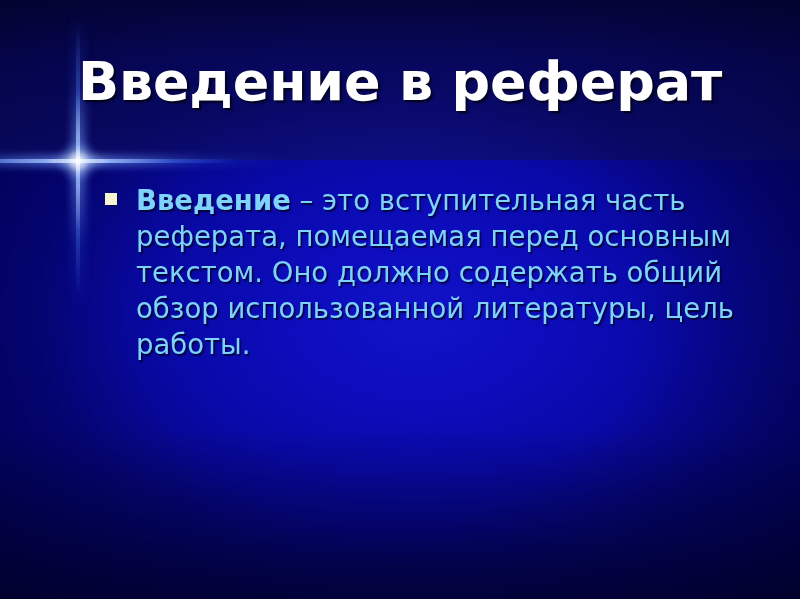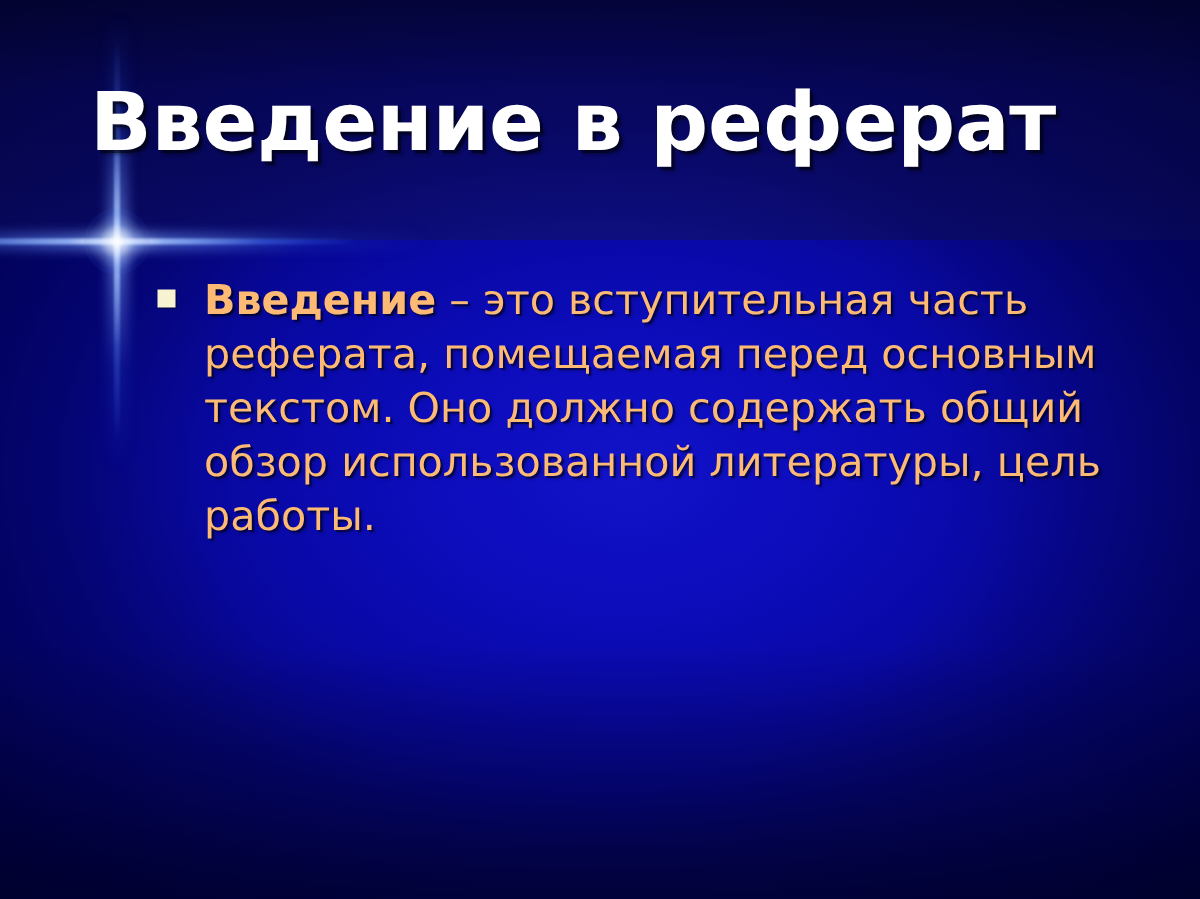--- a/index.html
+++ b/index.html
@@ -167,21 +167,21 @@
                 rgba(70,110,230,0.10) 62%,
                 rgba(40,70,190,0) 100%);
   }
 
   
   .title {
     position: absolute;
     left: 60px;
     top: 52px;
     width: 680px;
-    text-align: left;
+    text-align: center;
     color: #ffffff;
     font-size: 54px;
     font-weight: bold;
     line-height: 60px;
     letter-spacing: -0.2px;
     text-shadow: 2px 2px 0 rgba(0,0,0,0.45),
                  3px 3px 2px rgba(0,0,0,0.30);
     white-space: nowrap;
   }
 
@@ -200,21 +200,21 @@
   .bullet-marker {
     position: absolute;
     left: 1px;
     top: 11px;
     width: 12px;
     height: 12px;
     background: #f7f2cf;
     box-shadow: 1px 1px 0 rgba(0,0,0,0.40);
   }
   .bullet-text {
-    color: #fdba74;
+    color: #7dd3fc;
     font-size: 27.5px;
     line-height: 36px;
     text-shadow: 1.5px 1.5px 0 rgba(0,0,0,0.45),
                  2px 2px 2px rgba(0,0,0,0.28);
   }
   .lead { font-weight: bold; }
 </style>
 </head>
 <body>
 

